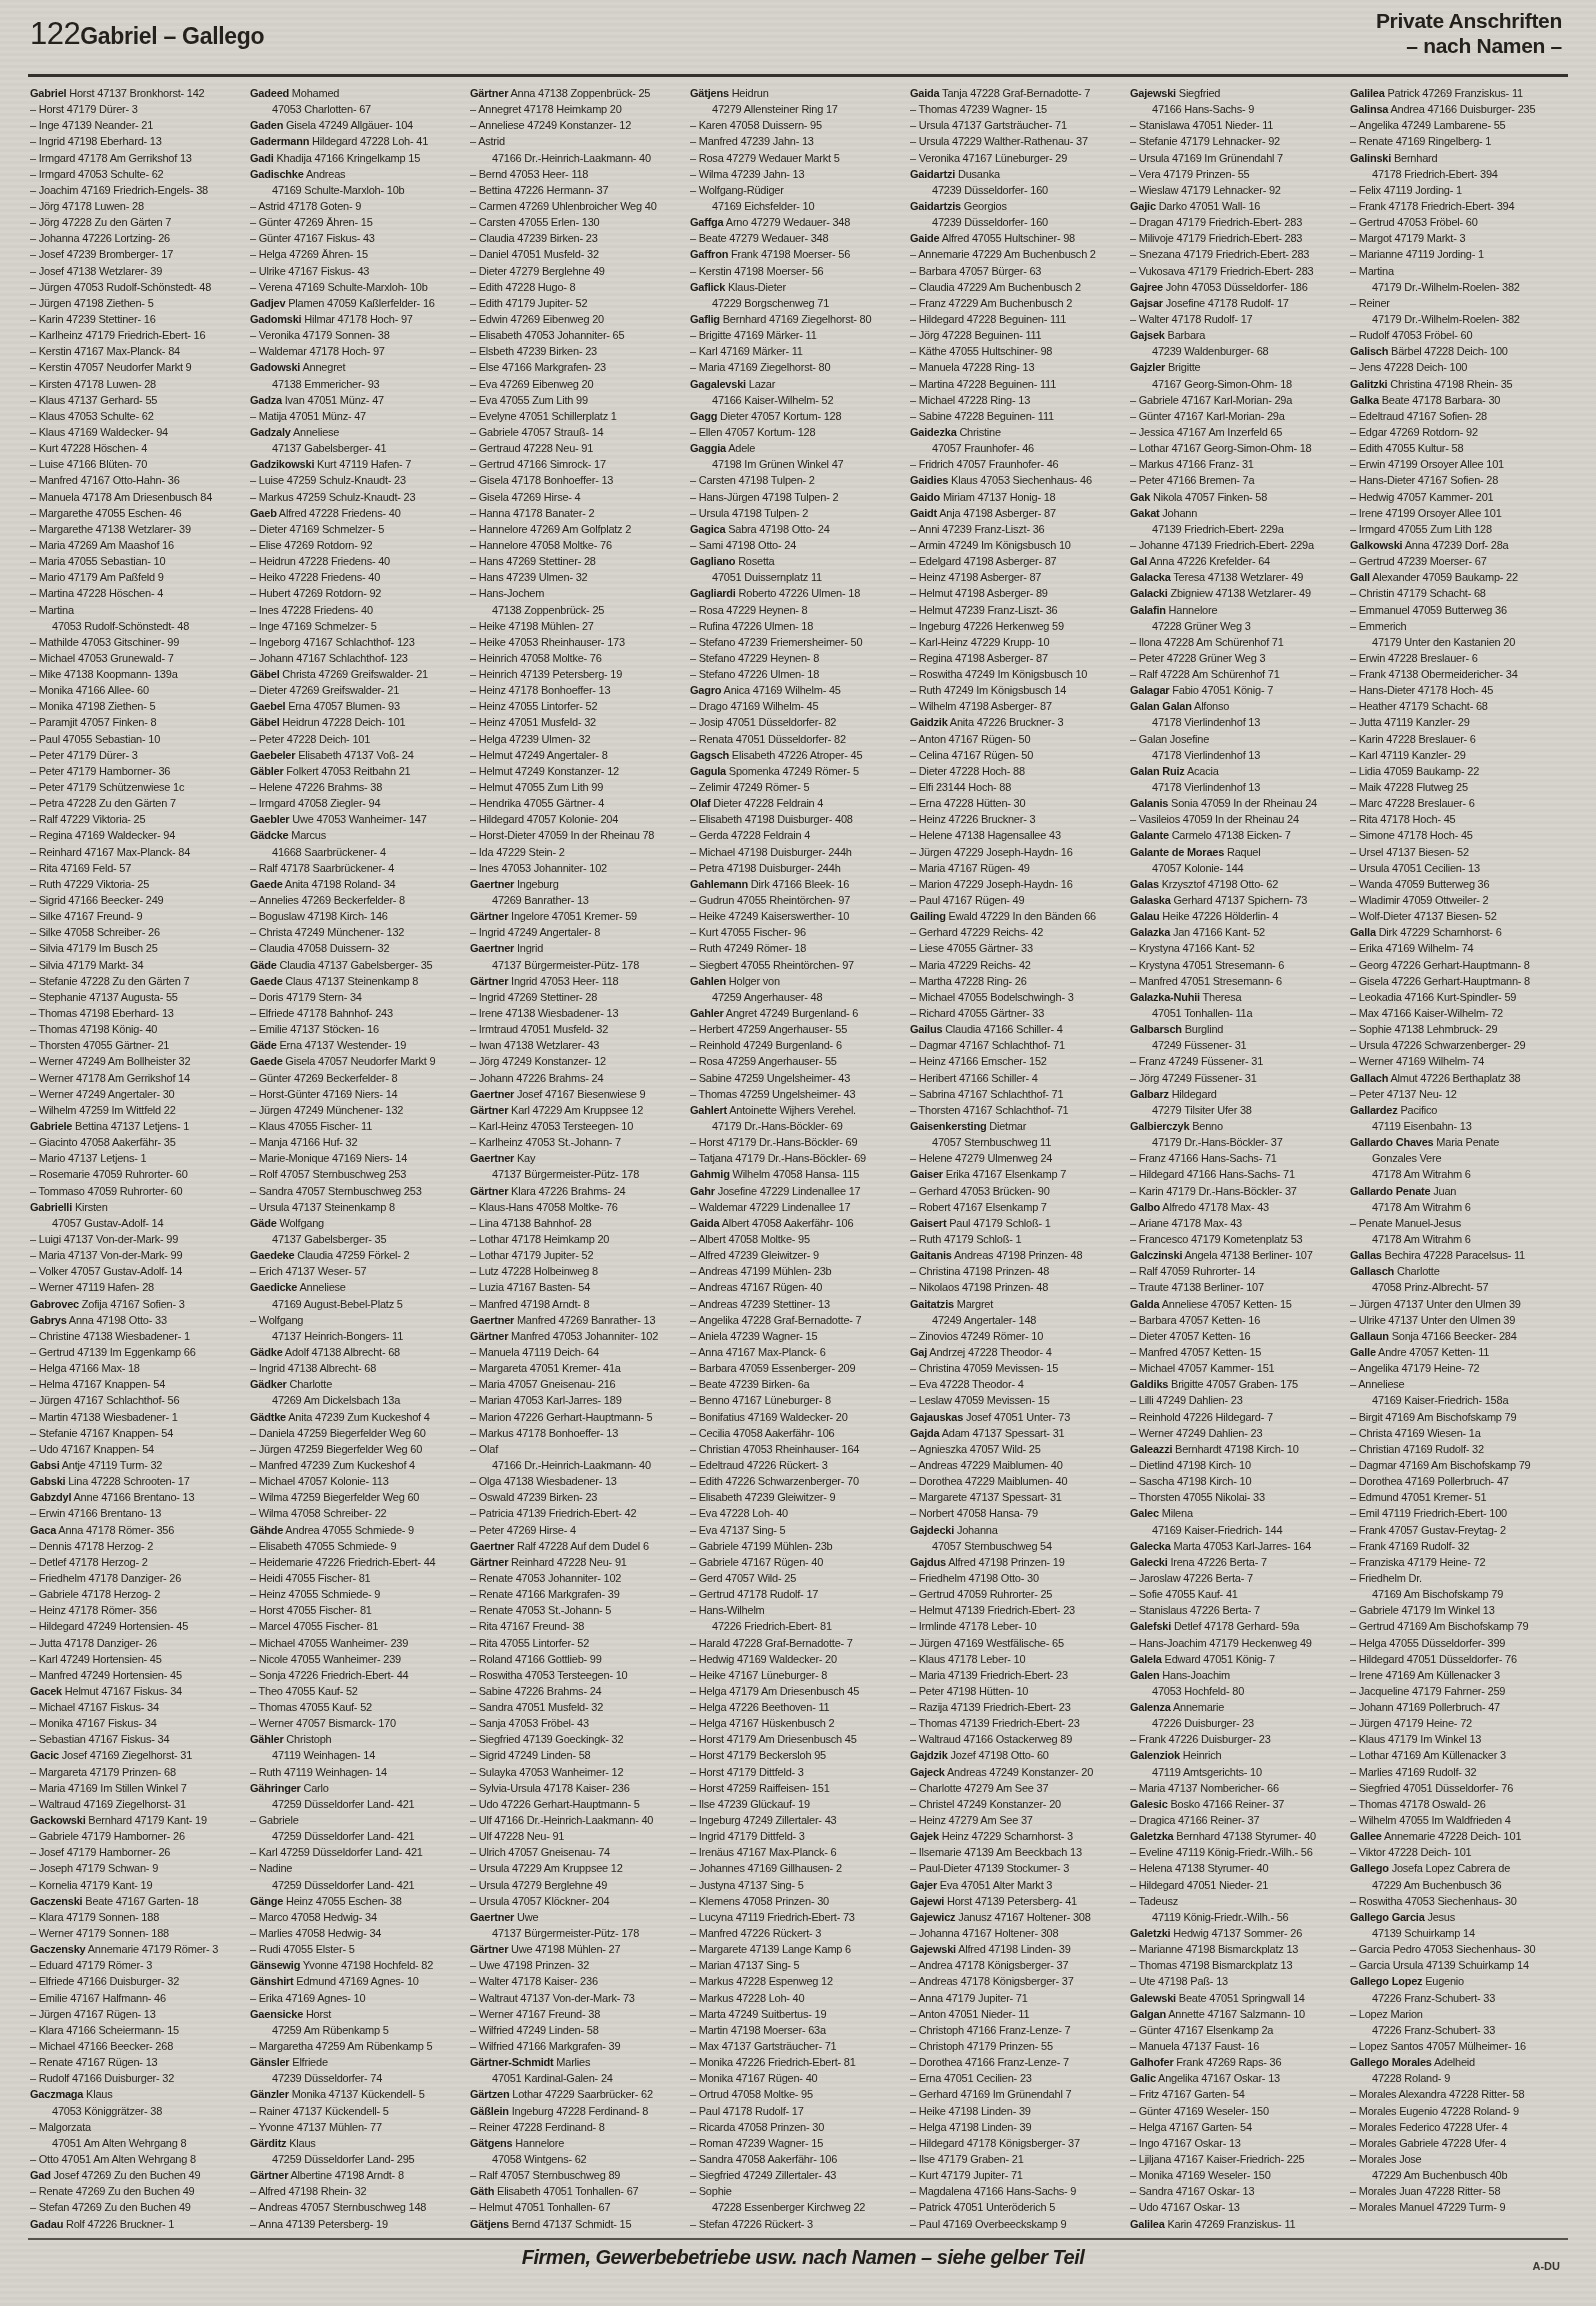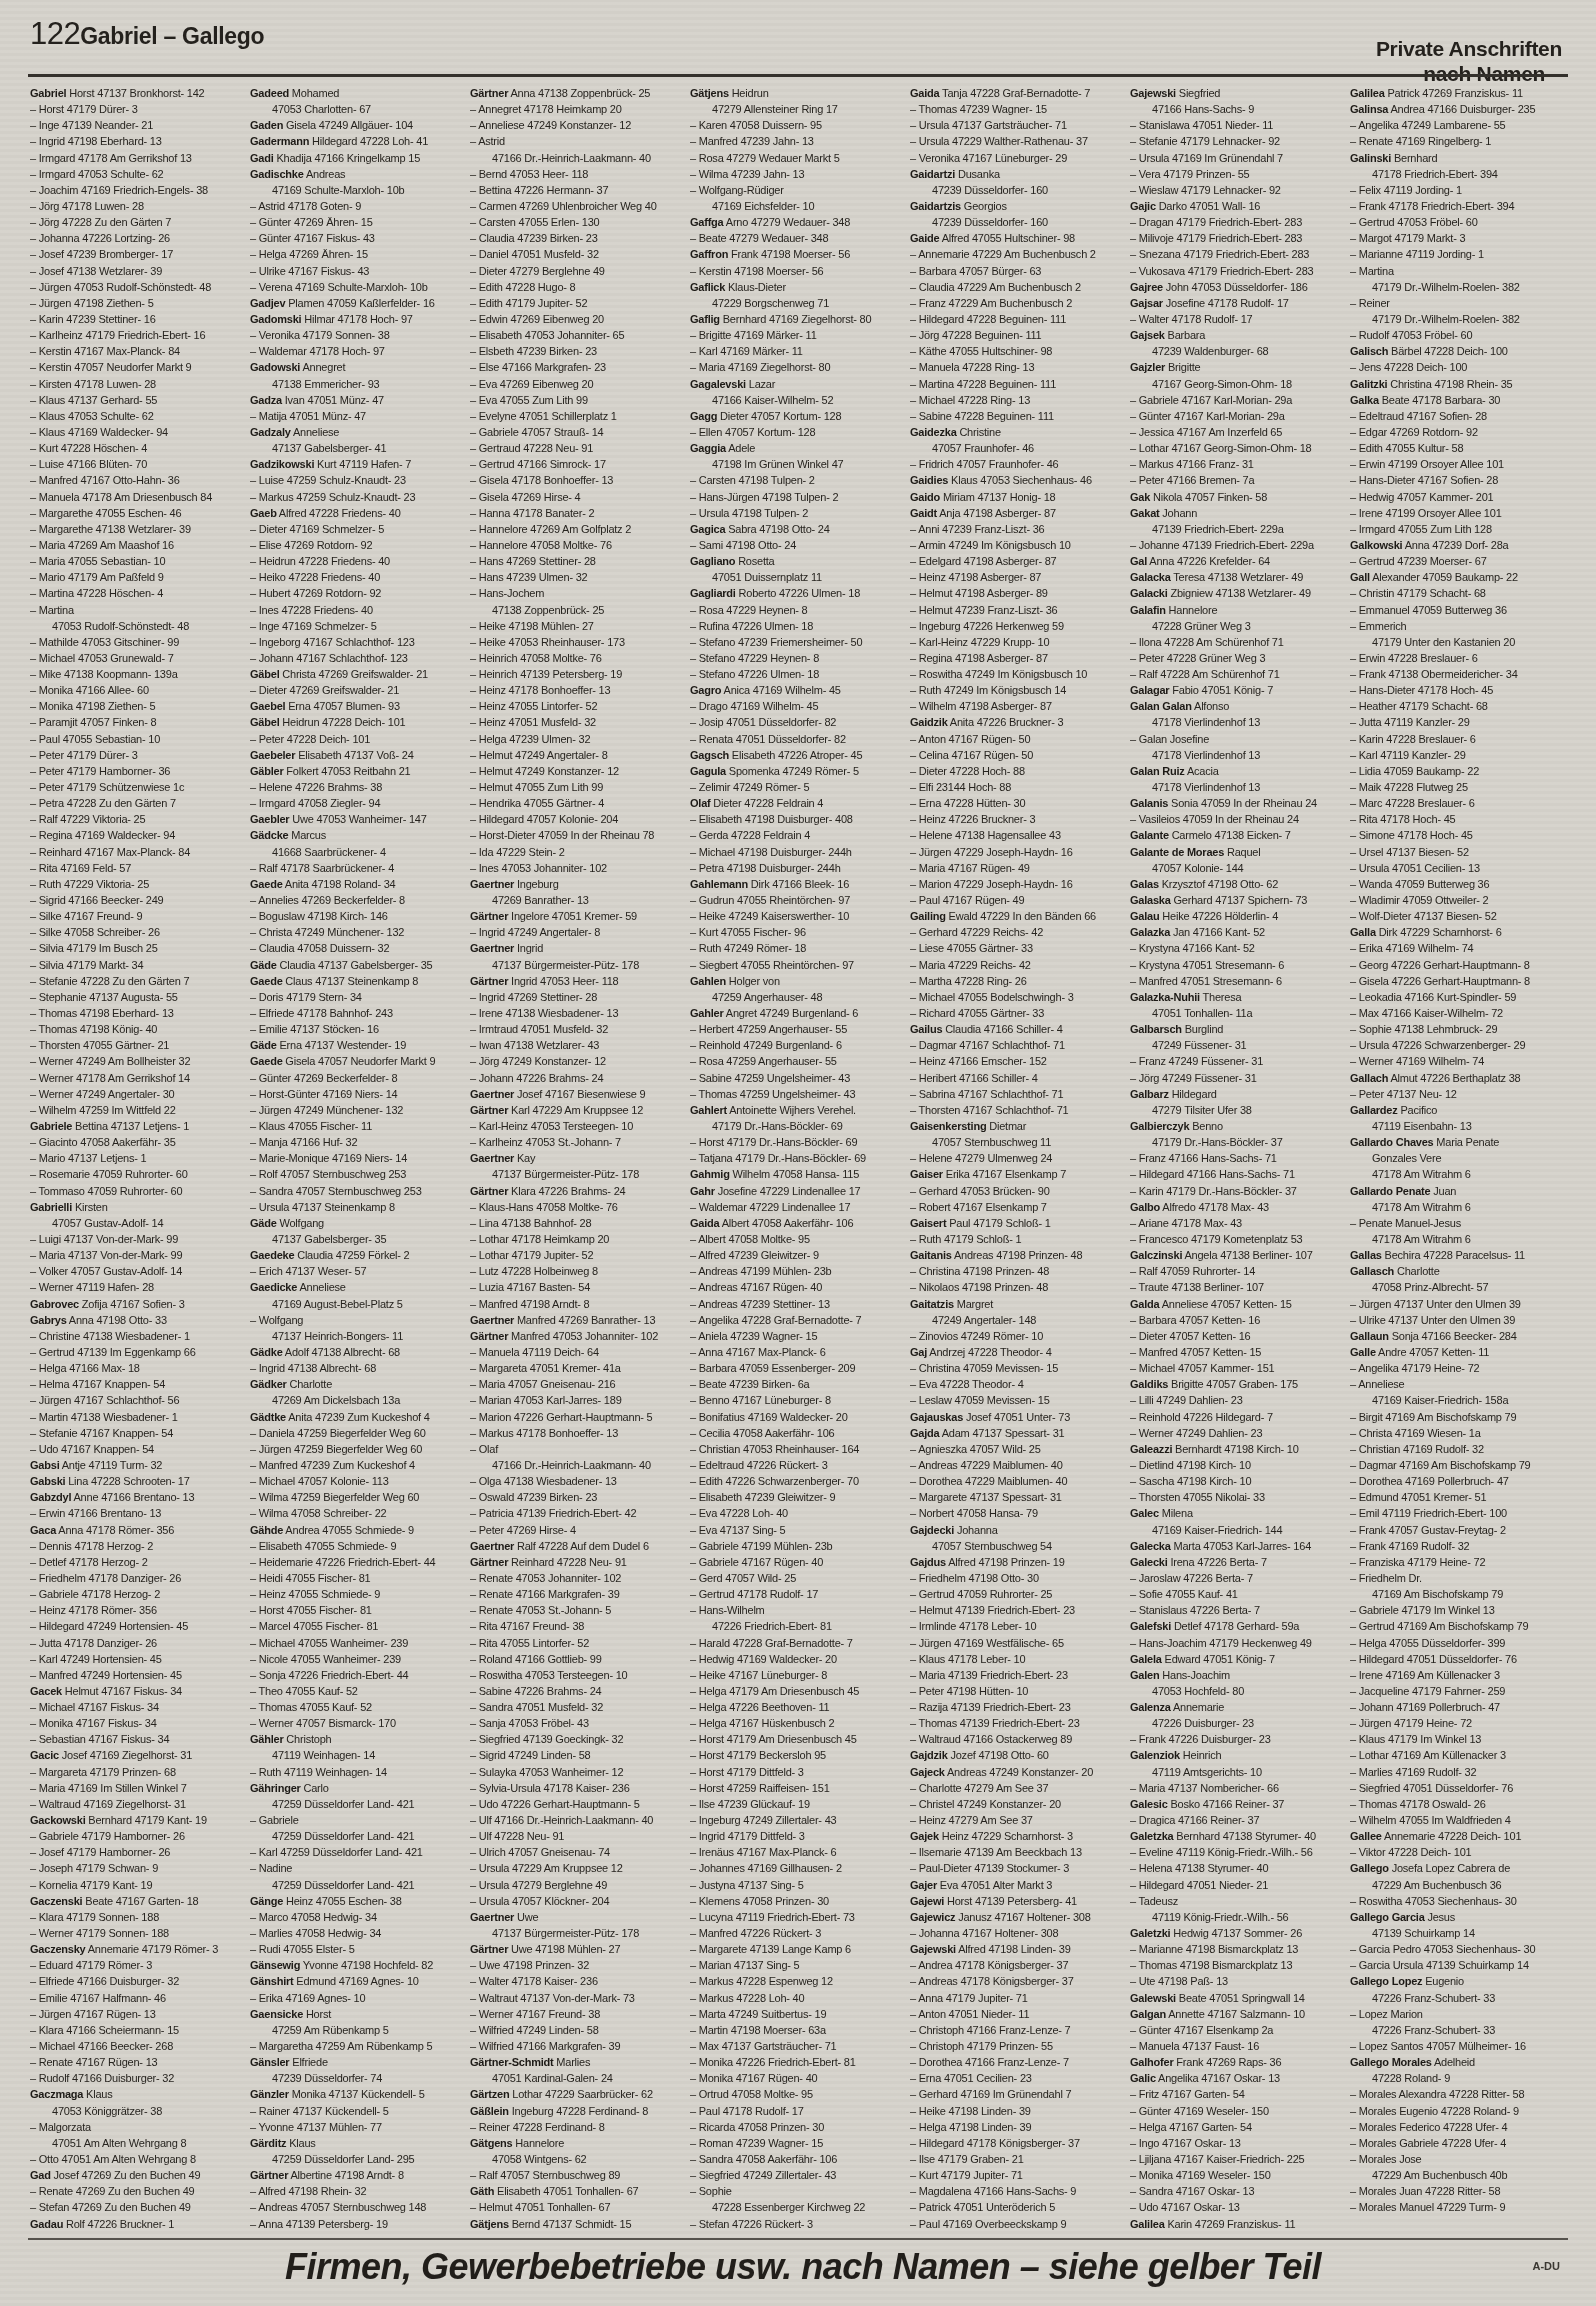--- a/index.html
+++ b/index.html
@@ -4,32 +4,32 @@
 <style>
   html,body{margin:0;padding:0;background:#b8b5ae;}
   .page{position:relative;width:1596px;height:2306px;margin:0 auto;overflow:hidden;
         background:#d6d3cc;
         background-image:repeating-linear-gradient(0deg, rgba(0,0,0,0.02) 0 3px, rgba(255,255,255,0.02) 3px 6px);
         font-family:"Liberation Sans", sans-serif;color:#24211d;}
   .hdr{position:absolute;top:8px;left:30px;right:30px;height:64px;}
   .hdr-left{position:absolute;left:0;top:8px;white-space:nowrap;}
   .page-number{font-size:31px;font-weight:400;letter-spacing:-0.5px;}
   .page-title{font-size:23px;font-weight:700;letter-spacing:-0.3px;}
-  .hdr-right{position:absolute;right:4px;top:0;text-align:right;font-size:21px;font-weight:700;line-height:25px;letter-spacing:-0.3px;margin-top:28px;}
+  .hdr-right{position:absolute;right:4px;top:0;text-align:right;font-size:21px;font-weight:700;line-height:25px;letter-spacing:-0.3px;}
   .hdr-rule{position:absolute;top:74px;left:28px;right:28px;height:3px;background:#33302b;}
   .cols{position:absolute;top:85px;left:30px;right:26px;bottom:72px;display:flex;gap:0;overflow:hidden;}
   .col{flex:1 1 0;min-width:0;overflow:hidden;}
   .ln{font-size:11px;line-height:16.15px;height:16.15px;white-space:nowrap;overflow:hidden;
       letter-spacing:-0.22px;font-weight:400;color:#27241f;}
   .ln b{font-weight:700;color:#1d1a16;}
   .ln.ind{padding-left:22px;}
   .ftr-rule{position:absolute;left:28px;right:28px;bottom:66px;height:2px;background:#55524c;}
   .ftr{position:absolute;left:0;right:0;bottom:10px;height:52px;}
   .ftr-notice{position:absolute;left:130px;right:120px;top:2px;text-align:center;
-      font-size:36px;font-weight:700;font-style:italic;letter-spacing:-0.5px;color:#211e1a;}
+      font-size:20px;font-weight:700;font-style:italic;letter-spacing:-0.5px;color:#211e1a;}
   .ftr-code{position:absolute;right:36px;top:16px;font-size:11px;font-weight:700;color:#3a3731;}
 </style>
 </head>
 <body>
 
 <div class="page">
   <div class="hdr">
     <div class="hdr-left">
       <span class="page-number">122</span><span class="page-title">Gabriel – Gallego</span>
     </div>

